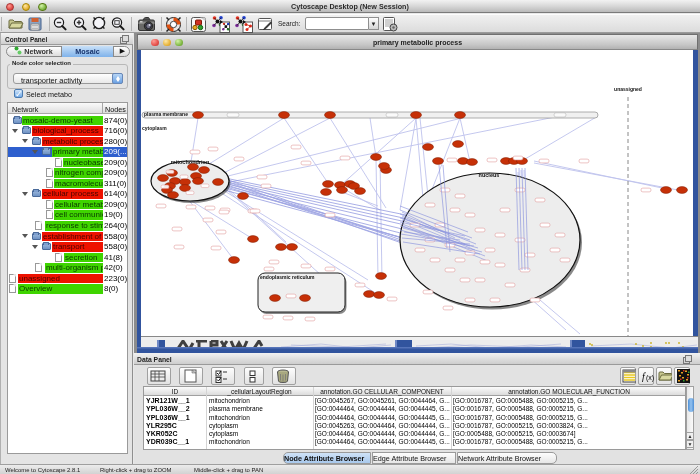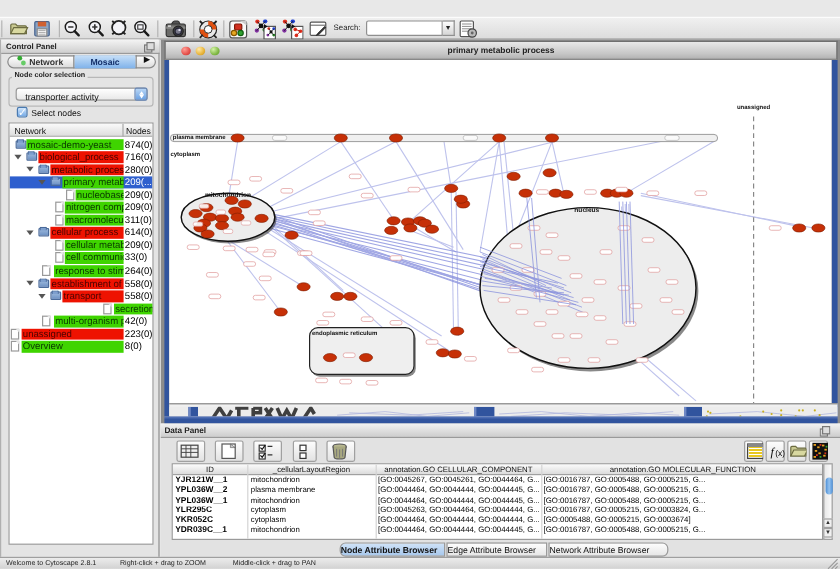--- a/index.html
+++ b/index.html
@@ -67,20 +67,26 @@
 #dpscroll{position:absolute;left:552px;top:33px;width:8px;height:64px;background:linear-gradient(90deg,#e8e8e8,#fafafa);border:1px solid #a0a0a0;}
 #dpthumb{position:absolute;left:0.5px;top:11px;width:6px;height:14px;background:linear-gradient(90deg,#4d8fd6,#94c2ef 50%,#4d8fd6);border-radius:3px;}
 .scrbtn{position:absolute;left:552px;width:8px;height:8px;background:#f0f0f0;border:1px solid #a0a0a0;font-size:5px;text-align:center;line-height:7px;color:#333;}
 .dtab{position:absolute;top:99px;height:12px;font-size:7.2px;line-height:12px;color:#111;background:linear-gradient(#fdfdfd,#e6e6e6);border:1px solid #9a9a9a;}
 
 #statusbar{left:0;top:464px;width:700px;height:10px;background:linear-gradient(#ececec,#d2d2d2);border-top:1px solid #9f9f9f;font-size:5.9px;color:#222;}
 #statusbar span{position:absolute;top:2px;}
 </style></head>
 <body>
 <div id="app">
+<div class="abs" id="titlebar">
+  <div class="light" style="left:5.5px;background:radial-gradient(circle at 35% 30%,#ff9d95,#e5504a 60%,#b33631);border:0.5px solid #a33;"></div>
+  <div class="light" style="left:21.5px;background:radial-gradient(circle at 35% 30%,#ffe9a8,#e8b43a 60%,#c08d1e);border:0.5px solid #a80;"></div>
+  <div class="light" style="left:38px;background:radial-gradient(circle at 35% 30%,#d4f3a8,#82b946 60%,#5a9428);border:0.5px solid #571;"></div>
+  <div class="t">Cytoscape Desktop (New Session)</div>
+</div>
 <div class="abs" id="toolbar">
   <div class="tsep" style="left:1px"></div>
   <div class="tsep" style="left:49px"></div>
   <div class="tsep" style="left:131px"></div>
   <div class="tsep" style="left:161px"></div>
   <div class="tsep" style="left:186px"></div>
   <span id="searchlbl">Search:</span>
   <div id="searchbox"></div>
   <div id="searcharrow">▼</div>
   <svg class="ticon" style="left:7px;top:1px" width="17" height="16">
@@ -206,21 +212,21 @@
         </svg> Network</div>
   <div id="tabmosaic" class="abs" style="left:60px;top:13px;">Mosaic</div>
   <div id="tabarrow" class="abs" style="left:114px;top:13px;">▶</div>
   <div id="groupbox"></div>
   <div id="grouplbl">Node color selection</div>
   <div id="combo">
         <div class="t">transporter activity</div>
         <div class="step"></div>
       </div>
   <div id="checkbox">✓</div>
-  <div id="checklbl">Select nodes</div>
+  <div id="checklbl">Select metabo</div>
   <div id="tree">
     <div id="treehead">
           <span class="n1">Network</span>
           <span class="n2">Nodes</span>
           <div class="dv"></div>
         </div>
 <div class="trow" style="top:12.0px;">
           <div class="fold" style="left:5px"></div>
           <div class="bg" style="left:14px;width:81px;background:#3fd400;color:#0a3a00;padding-left:1px;">mosaic-demo-yeast</div>
           <div class="num" style="">874(0)</div>
@@ -265,40 +271,40 @@
           <div class="num" style="">614(0)</div>
         </div>
 <div class="trow" style="top:96.4px;">
           <div class="file" style="left:38px"></div>
           <div class="bg" style="left:46px;width:49px;background:#3fd400;color:#0a3a00;padding-left:1px;">cellular metabol</div>
           <div class="num" style="">209(0)</div>
         </div>
 <div class="trow" style="top:106.9px;">
           <div class="file" style="left:38px"></div>
           <div class="bg" style="left:46px;width:49px;background:#3fd400;color:#0a3a00;padding-left:1px;">cell communicat</div>
-          <div class="num" style="">33(0)</div>
+          <div class="num" style="">19(0)</div>
         </div>
 <div class="trow" style="top:117.5px;">
           <div class="file" style="left:27px"></div>
           <div class="bg" style="left:37px;width:58px;background:#3fd400;color:#0a3a00;padding-left:1px;">response to stimulu</div>
           <div class="num" style="">264(0)</div>
         </div>
 <div class="trow" style="top:128.0px;">
           <div class="tri" style="left:14px"></div>
           <div class="fold" style="left:24px"></div>
           <div class="bg" style="left:34px;width:61px;background:#ee1200;color:#4a0400;padding-left:1px;">establishment of lo</div>
           <div class="num" style="">558(0)</div>
         </div>
 <div class="trow" style="top:138.6px;">
           <div class="tri" style="left:24px"></div>
           <div class="fold" style="left:34px"></div>
           <div class="bg" style="left:44px;width:51px;background:#ee1200;color:#4a0400;padding-left:1px;">transport</div>
           <div class="num" style="">558(0)</div>
         </div>
-<div class="trow" style="top:149.2px;margin-left:31px;">
+<div class="trow" style="top:149.2px;">
           <div class="file" style="left:47px"></div>
           <div class="bg" style="left:56px;width:39px;background:#3fd400;color:#0a3a00;padding-left:1px;">secretion</div>
           <div class="num" style="">41(8)</div>
         </div>
 <div class="trow" style="top:159.7px;">
           <div class="file" style="left:27px"></div>
           <div class="bg" style="left:37px;width:58px;background:#3fd400;color:#0a3a00;padding-left:1px;">multi-organism pro</div>
           <div class="num" style="">42(0)</div>
         </div>
 <div class="trow" style="top:170.3px;">

